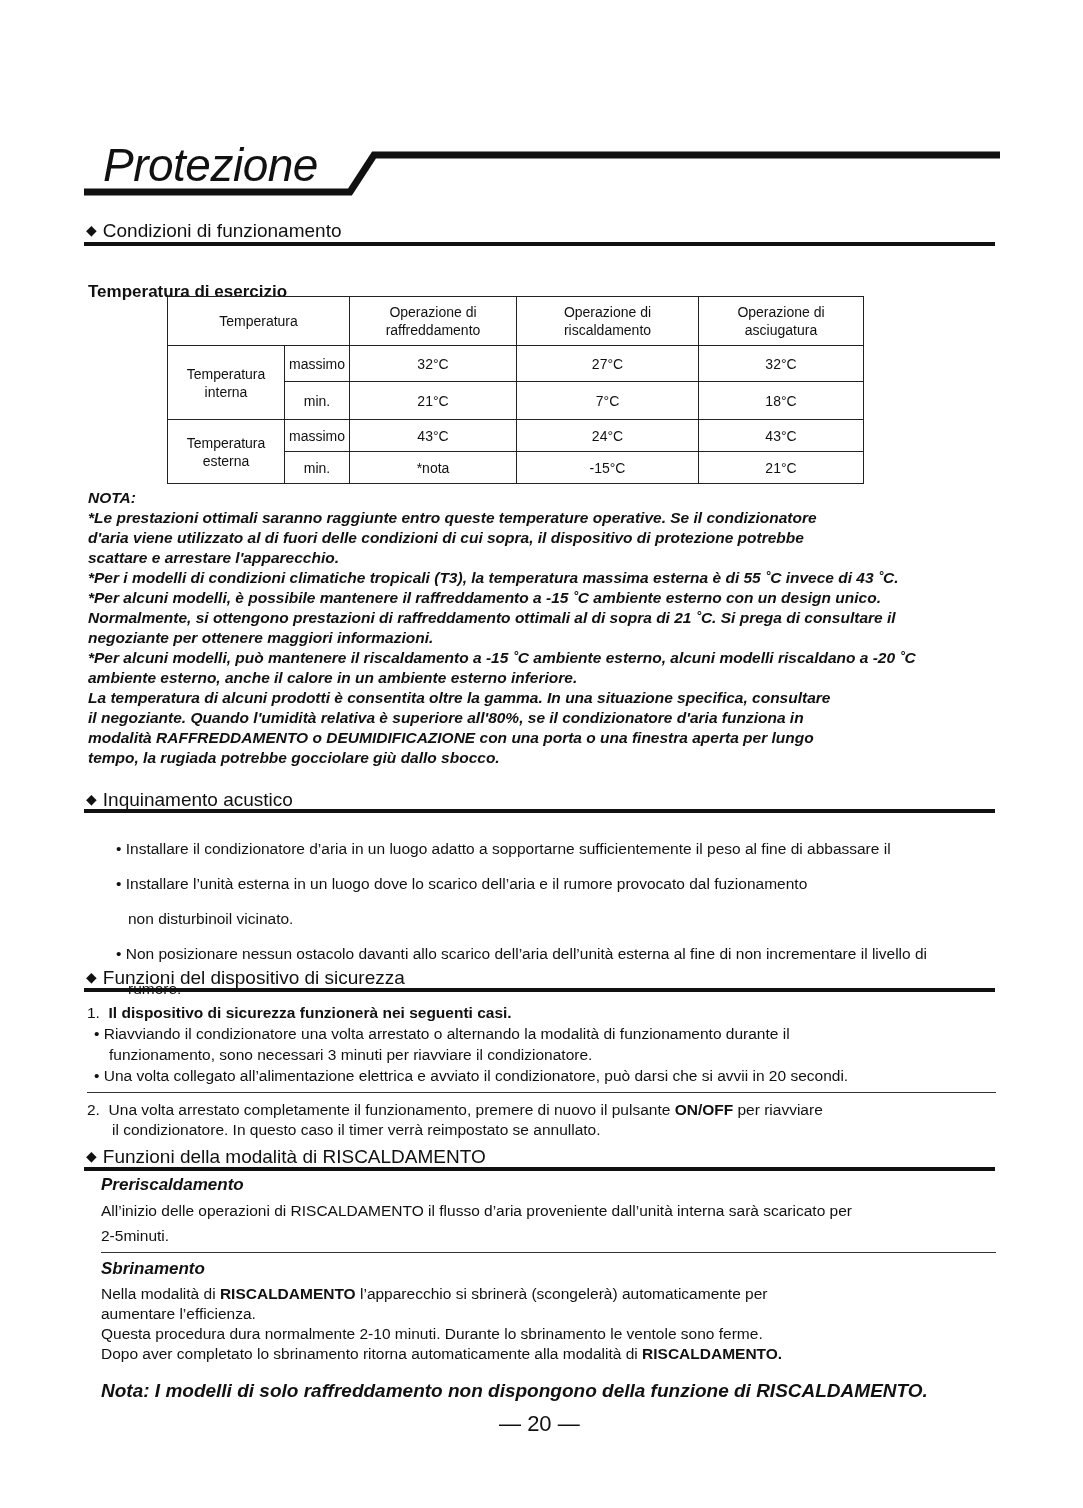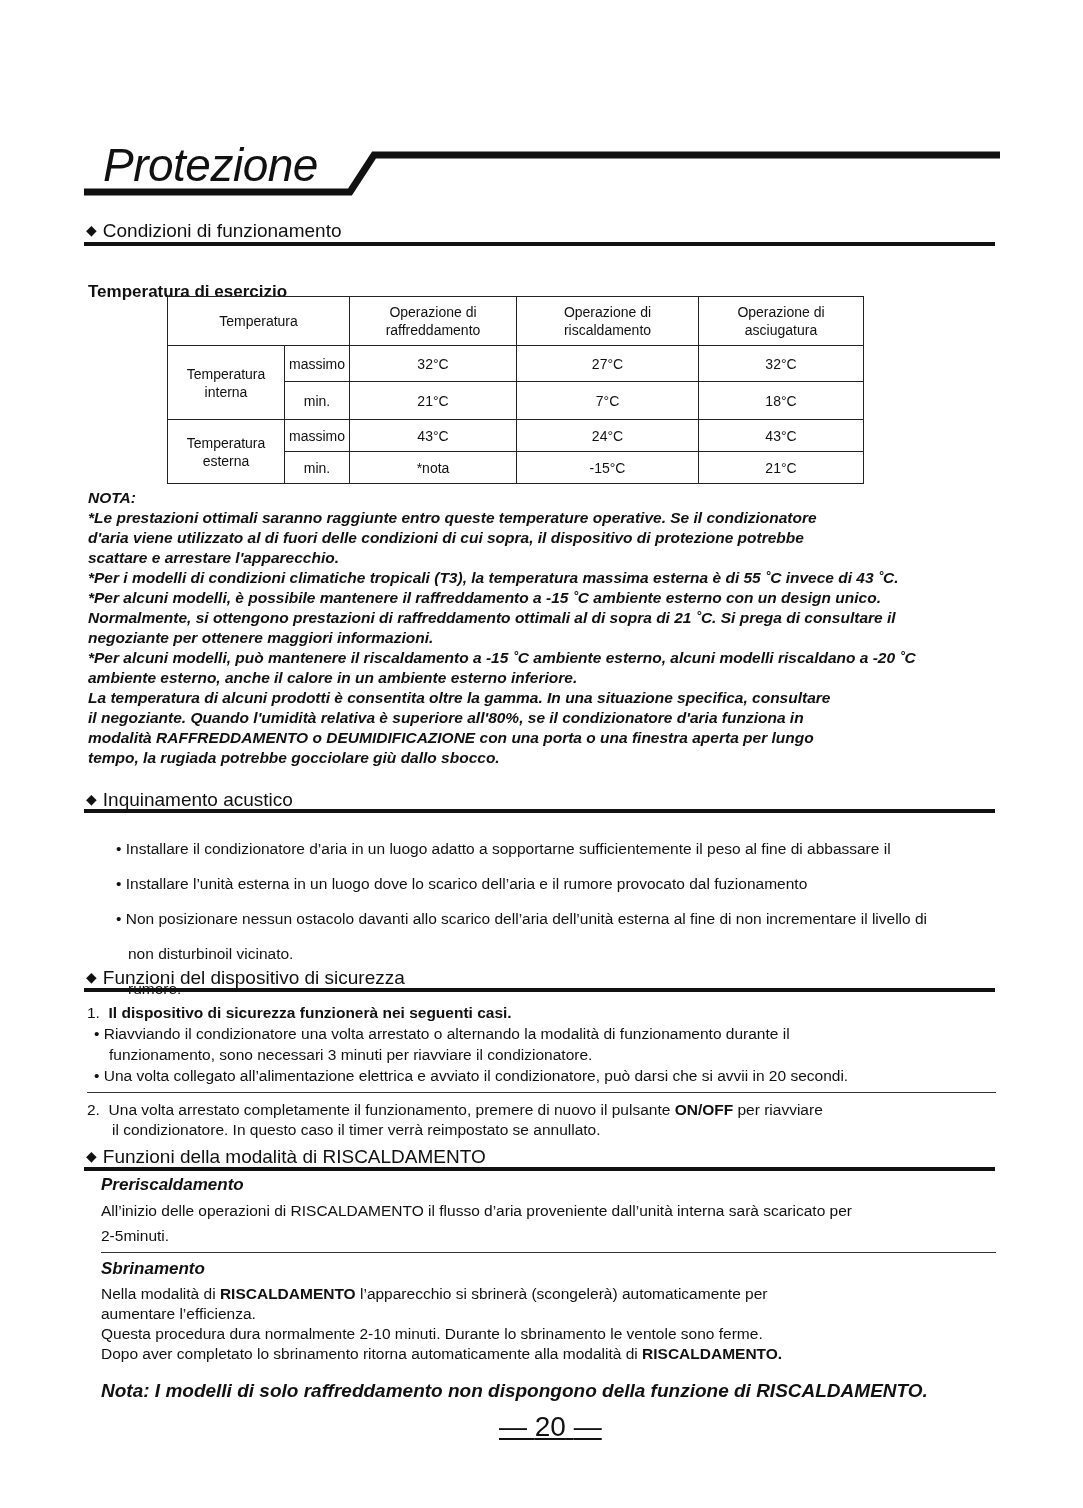--- a/index.html
+++ b/index.html
@@ -93,22 +93,22 @@
   <p class="note">tempo, la rugiada potrebbe gocciolare giù dallo sbocco.</p>
 </div>
 
 <div class="abs sec" style="left:82px;top:785px;">
   <span class="dia">◆</span><span>Inquinamento acustico</span>
 </div>
 <div class="abs rule" style="left:84px;top:809px;width:911px;"></div>
 <div class="abs" style="left:104px;top:825px;width:900px;">
   <p class="bul">• <span>Installare il condizionatore d’aria in un luogo adatto a sopportarne sufficientemente il peso al fine di abbassare il</span></p>
   <p class="bul">• <span>Installare l’unità esterna in un luogo dove lo scarico dell’aria e il rumore provocato dal fuzionamento</span></p>
+  <p class="bul" style="padding-left:12px">non disturbinoil vicinato.</p>
   <p class="bul">• <span>Non posizionare nessun ostacolo davanti allo scarico dell’aria dell’unità esterna al fine di non incrementare il livello di</span></p>
-  <p class="bul" style="padding-left:12px">non disturbinoil vicinato.</p>
   <p class="bul" style="padding-left:12px">rumore.</p>
 </div>
 
 <div class="abs sec" style="left:82px;top:963px;">
   <span class="dia">◆</span><span>Funzioni del dispositivo di sicurezza</span>
 </div>
 <div class="abs rule" style="left:84px;top:988px;width:911px;"></div>
 <div class="abs" style="left:87px;top:1002px;width:910px;">
   <p class="p" style="line-height:21px;"><span>1.</span>&nbsp; <b>Il dispositivo di sicurezza funzionerà nei seguenti casi.</b></p>
   <p class="p" style="padding-left:7px;line-height:21px;">• <span>Riavviando il condizionatore una volta arrestato o alternando la modalità di funzionamento durante il</span></p>
@@ -133,15 +133,15 @@
 <div class="abs thin" style="left:101px;top:1252px;width:895px;"></div>
 <div class="abs" style="left:101px;top:1258px;width:895px;">
   <p class="subh" style="font-style:italic;line-height:22px;">Sbrinamento</p>
   <p class="p" style="line-height:20px;margin-top:4px;"><span>Nella modalità di </span><b>RISCALDAMENTO</b><span> l’apparecchio si sbrinerà (scongelerà) automaticamente per</span></p>
   <p class="p" style="line-height:20px;">aumentare l’efficienza.</p>
   <p class="p" style="line-height:20px;">Questa procedura dura normalmente 2-10 minuti. Durante lo sbrinamento le ventole sono ferme.</p>
   <p class="p" style="line-height:20px;"><span>Dopo aver completato lo sbrinamento ritorna automaticamente alla modalità di </span><b>RISCALDAMENTO.</b></p>
 </div>
 <p class="abs note" style="left:101px;top:1381px;font-size:19px;">Nota: I modelli di solo raffreddamento non dispongono della funzione di RISCALDAMENTO.</p>
 
-<div class="abs" style="left:499px;top:1411px;font-size:28px;text-decoration:underline;">
+<div class="abs" style="left:499px;top:1411px;font-size:22px;">
   <span>—</span>&nbsp;<span>20</span>&nbsp;<span>—</span>
 </div>
 
 </body></html>

